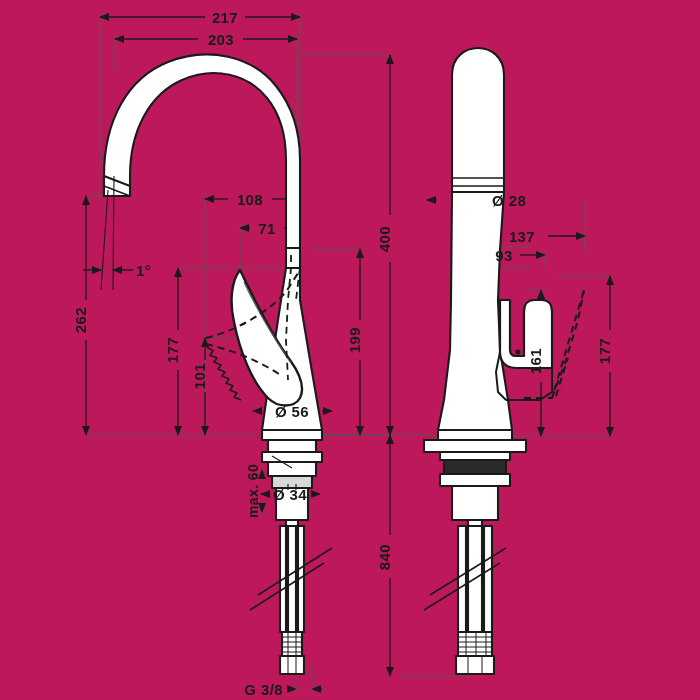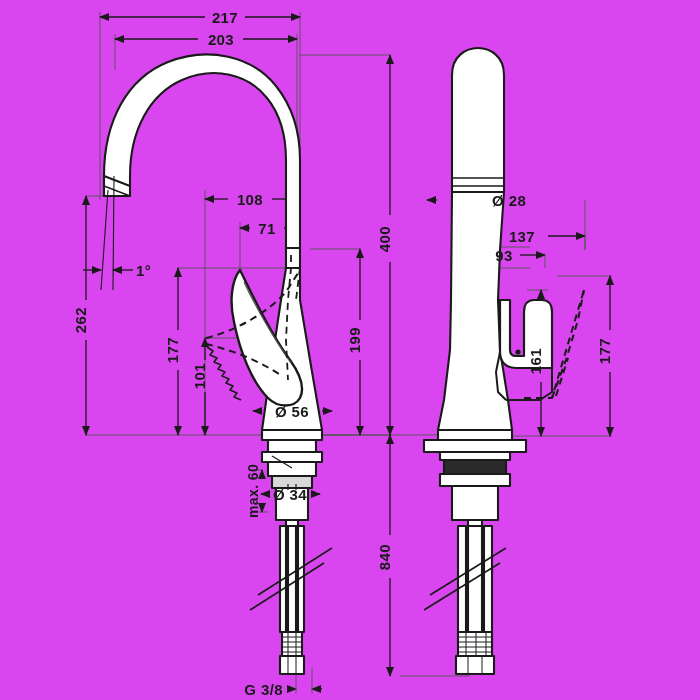--- a/index.html
+++ b/index.html
@@ -1,17 +1,17 @@
 <!DOCTYPE html>
 <html><head>
 <meta charset="utf-8">
 <style>
   html,body{margin:0;padding:0;background:#ffffff;}
   body{font-family:"Liberation Sans",sans-serif;}
-  #stage{position:relative;width:700px;height:700px;background:#d946ef;overflow:hidden;}
+  #stage{position:relative;width:700px;height:700px;background:#be185d;overflow:hidden;}
   #stage svg{position:absolute;left:0;top:0;}
   .dimtext{font-family:"Liberation Sans",sans-serif;font-size:15px;fill:#1a1a1a;font-weight:700;letter-spacing:.4px;}
   .dimtext.small{font-size:14px;}
 </style>
 </head>
 <body>
 
 <div id="stage">
 
   <svg width="700" height="700" viewBox="0 0 700 700">

